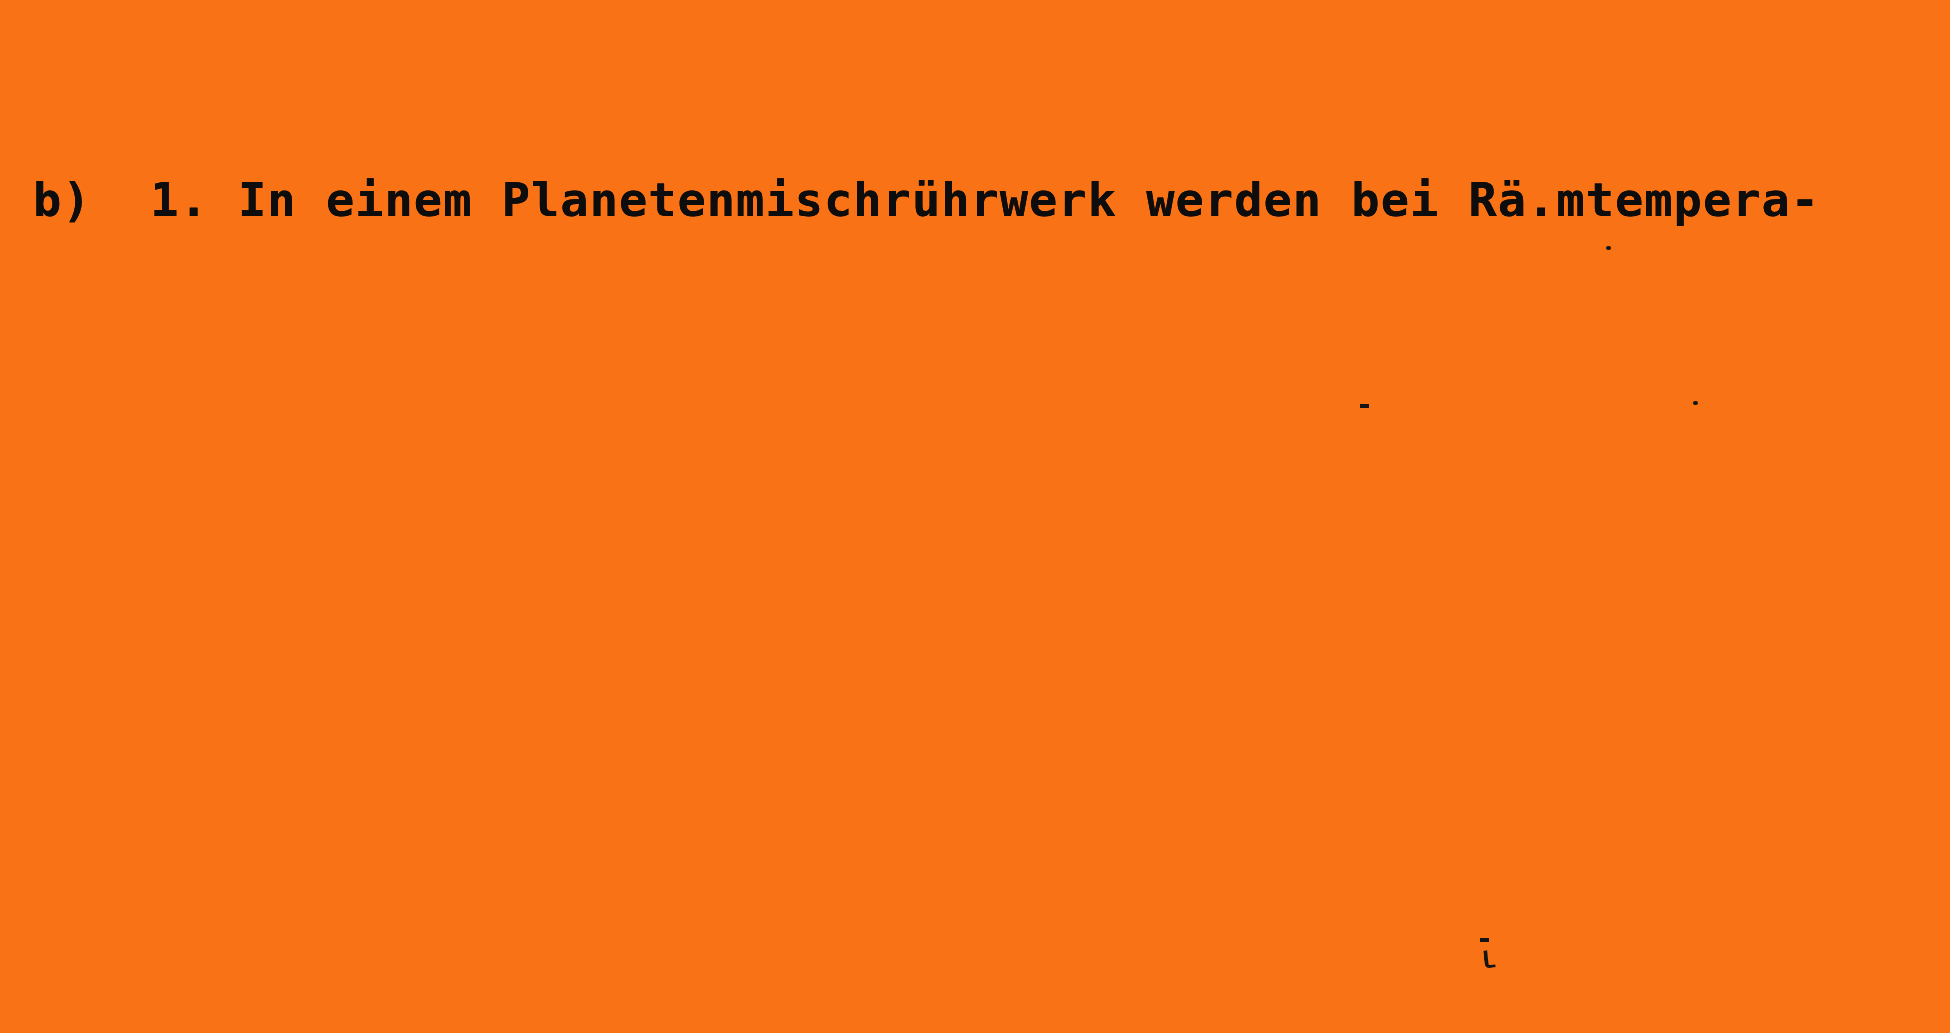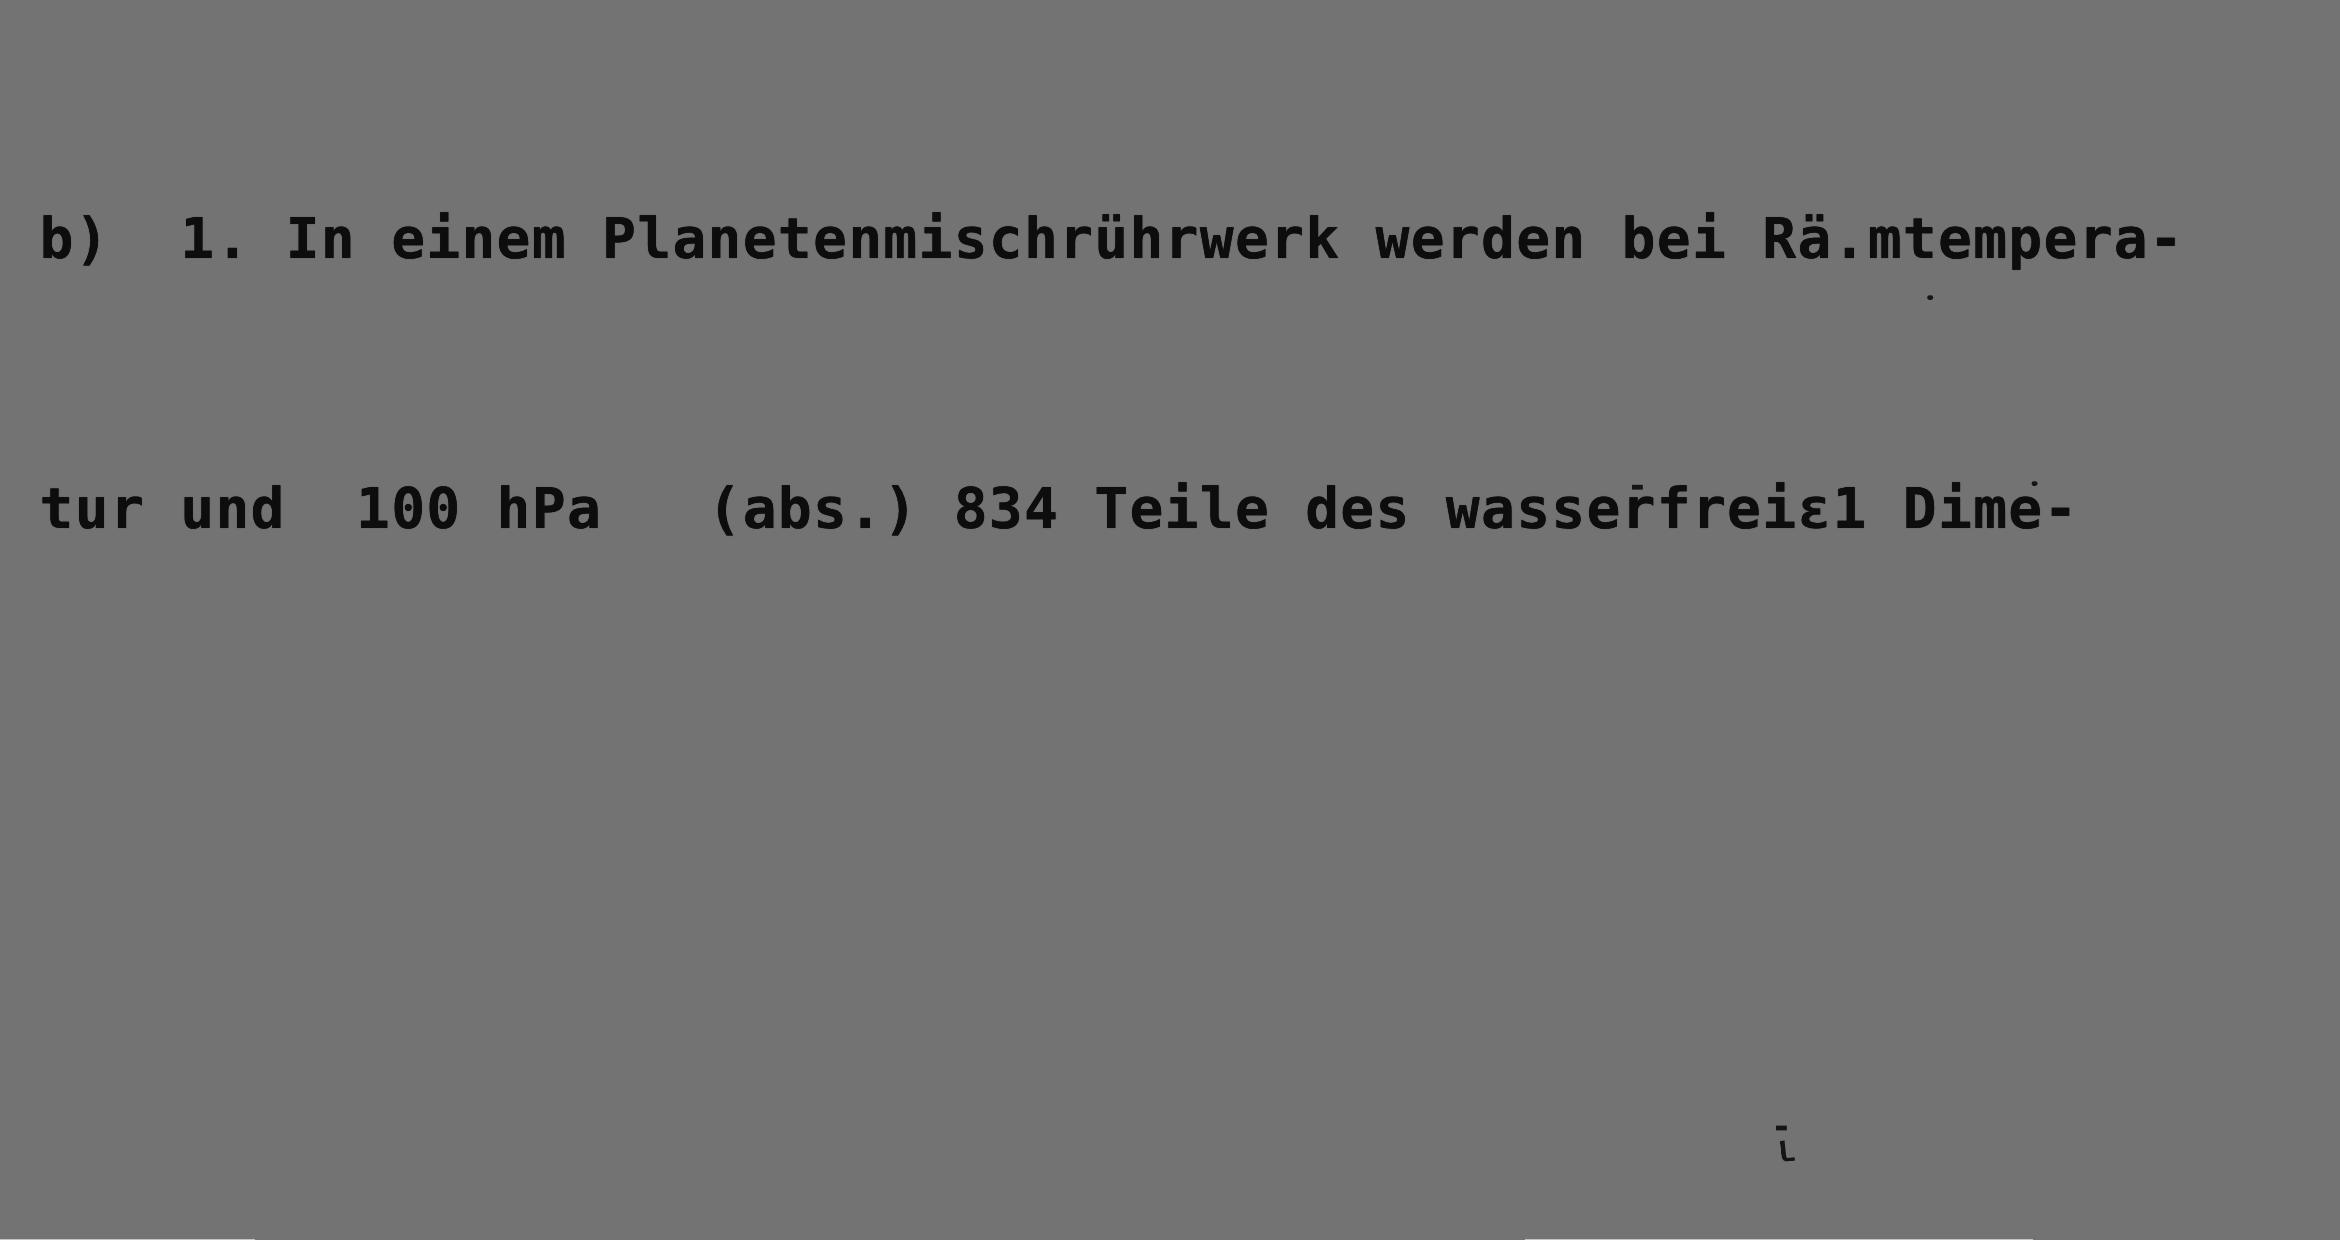--- a/index.html
+++ b/index.html
@@ -4,21 +4,21 @@
 <style>
   html, body {
     margin: 0;
     padding: 0;
     background: #ffffff;
   }
   .page {
     position: relative;
     width: 1950px;
     height: 1033px;
-    background: #737373;
+    background: #f97316;
     overflow: hidden;
     font-family: "DejaVu Sans Mono", "Liberation Mono", monospace;
     font-weight: 700;
     color: #0d0d0d;
   }
   .text-block {
     position: absolute;
     left: 33px;
     top: 12px;
     font-size: 47px;
@@ -48,21 +48,20 @@
     border-bottom-left-radius: 5px;
     transform: rotate(-6deg);
   }
 </style>
 </head>
 <body>
 
 <div class="page">
   <div class="text-block">
     <p>b)  1. In einem Planetenmischrührwerk werden bei Rä.mtempera-</p>
-    <p>tur und  100 hPa   (abs.) 834 Teile des wasserfreiε1 Dime-</p>
     
     
     
     
     
     
     
     
     
   </div>

